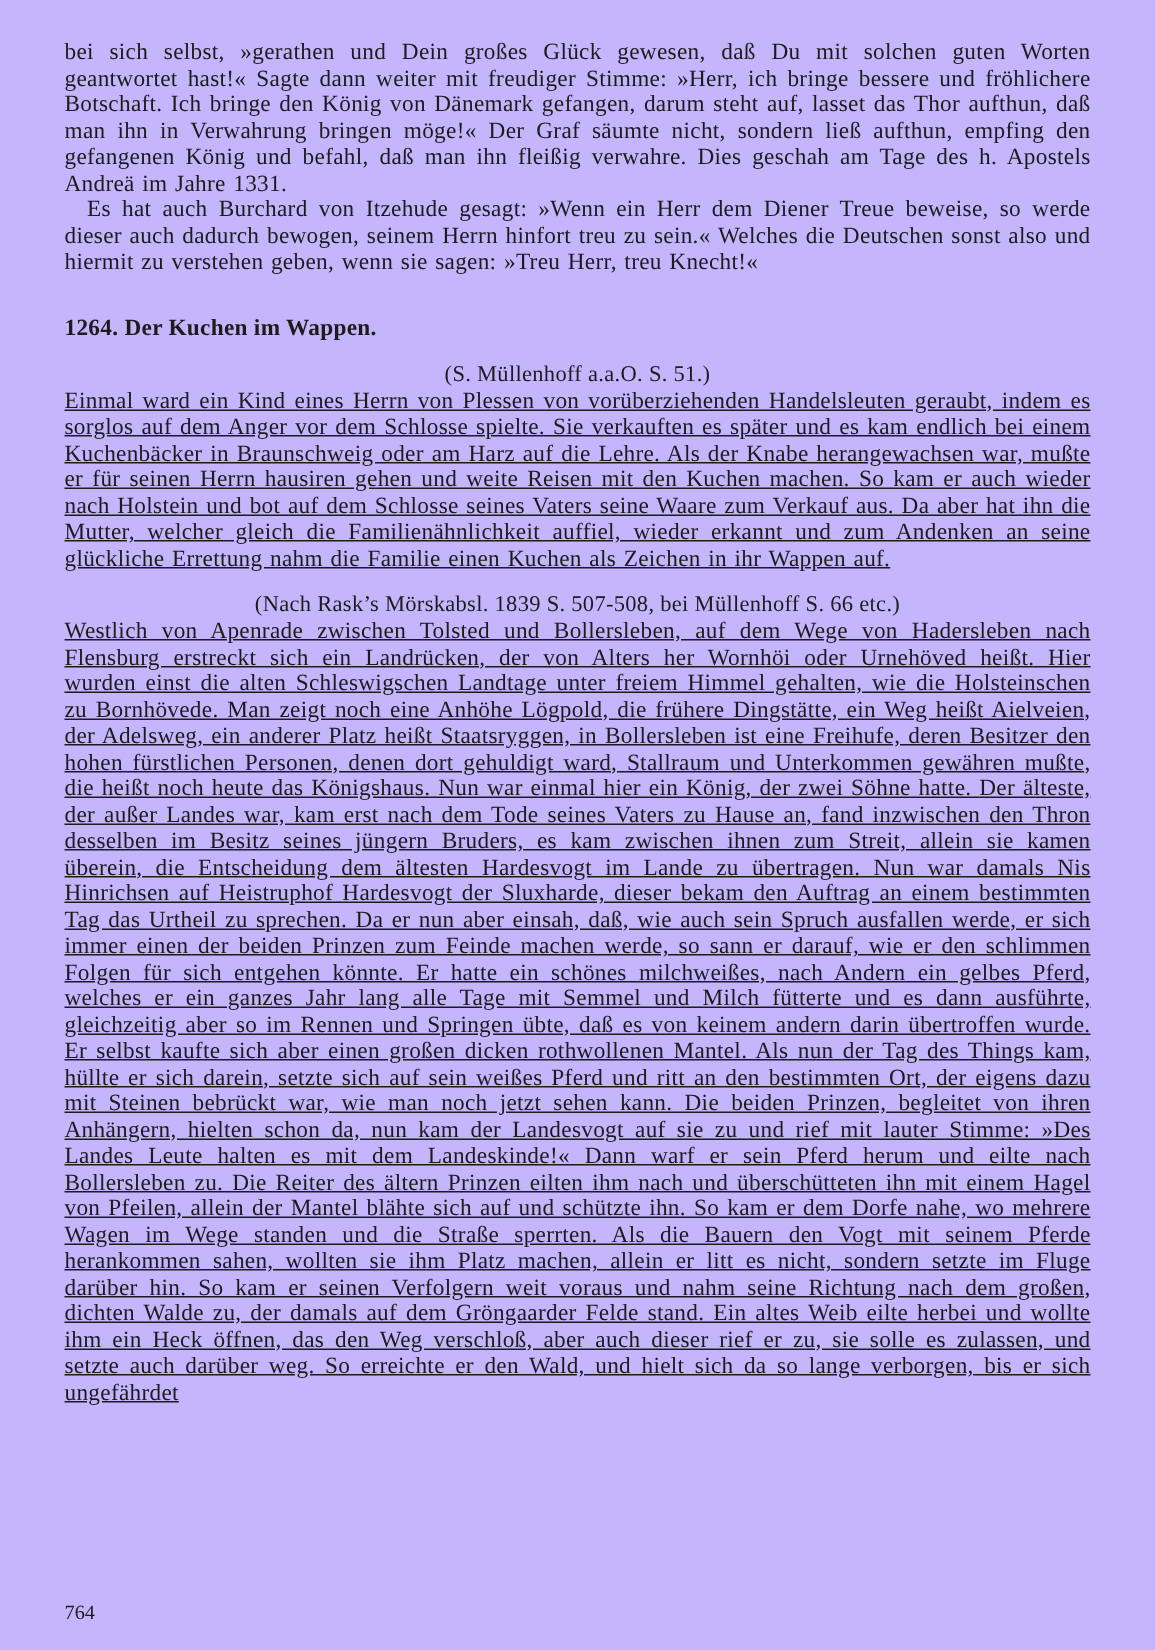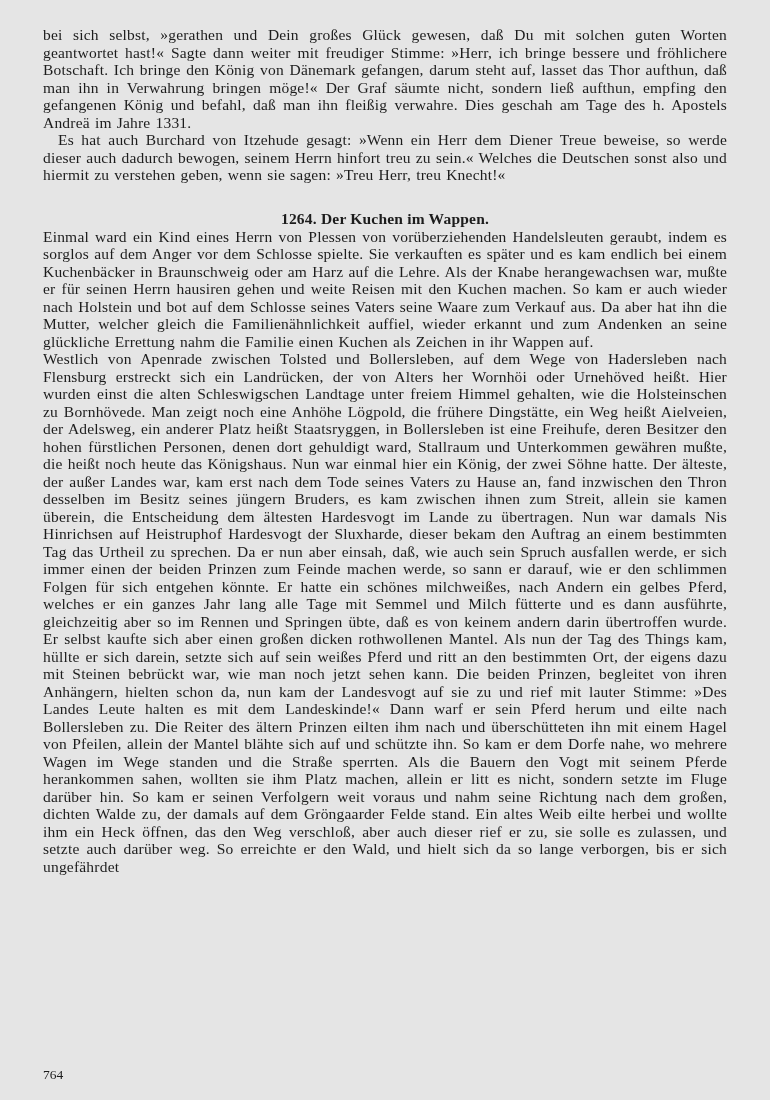--- a/index.html
+++ b/index.html
@@ -4,21 +4,21 @@
 <style>
   html, body {
     margin: 0;
     padding: 0;
     background: #ffffff;
   }
   .page {
     position: relative;
     width: 770px;
     height: 1100px;
-    background: #e5e5e5;
+    background: #c4b5fd;
     overflow: hidden;
     font-family: "Liberation Serif", "DejaVu Serif", serif;
     color: #1c1c1c;
   }
   .text-area {
     position: absolute;
     left: 43px;
     top: 26px;
     width: 684px;
   }
@@ -32,33 +32,34 @@
     hyphens: none;
   }
   p.body.indent {
     text-indent: 15px;
   }
   .section-title {
     margin: 26px 0 0 0;
     font-size: 15.5px;
     line-height: 18px;
     font-weight: bold;
-    text-align: center;
+    text-align: left;
     letter-spacing: 0.2px;
   }
   .section-source {
     margin: 13px 0 0 0;
     font-size: 15px;
     line-height: 18px;
     font-weight: normal;
     text-align: center;
     letter-spacing: 0.2px;
   }
   .after-source {
     margin-top: 24px;
+    text-decoration: underline;
   }
   .page-number {
     position: absolute;
     left: 43px;
     top: 1068px;
     font-size: 13.5px;
     line-height: 14px;
     color: #1c1c1c;
   }
 </style>
@@ -67,23 +68,25 @@
 
 <div class="page">
   <div class="text-area">
 
     <p class="body">bei sich selbst, »gerathen und Dein großes Glück gewesen, daß Du mit solchen guten Worten geantwortet hast!« Sagte dann weiter mit freudiger Stimme: »Herr, ich bringe bessere und fröhlichere Botschaft. Ich bringe den König von Dänemark gefangen, darum steht auf, lasset das Thor aufthun, daß man ihn in Verwahrung bringen möge!« Der Graf säumte nicht, sondern ließ aufthun, empfing den gefangenen König und befahl, daß man ihn fleißig verwahre. Dies geschah am Tage des h. Apostels Andreä im Jahre 1331.</p>
 
     <p class="body indent">Es hat auch Burchard von Itzehude gesagt: »Wenn ein Herr dem Diener Treue beweise, so werde dieser auch dadurch bewogen, seinem Herrn hinfort treu zu sein.« Welches die Deutschen sonst also und hiermit zu verstehen geben, wenn sie sagen: »Treu Herr, treu Knecht!«</p>
 
     <h2 class="section-title">1264. Der Kuchen im Wappen.</h2>
 
+    <p class="section-source">(S. Müllenhoff a.a.O. S. 51.)</p>
 
     <p class="body after-source">Einmal ward ein Kind eines Herrn von Plessen von vorüberziehenden Handelsleuten geraubt, indem es sorglos auf dem Anger vor dem Schlosse spielte. Sie verkauften es später und es kam endlich bei einem Kuchenbäcker in Braunschweig oder am Harz auf die Lehre. Als der Knabe herangewachsen war, mußte er für seinen Herrn hausiren gehen und weite Reisen mit den Kuchen machen. So kam er auch wieder nach Holstein und bot auf dem Schlosse seines Vaters seine Waare zum Verkauf aus. Da aber hat ihn die Mutter, welcher gleich die Familienähnlichkeit auffiel, wieder erkannt und zum Andenken an seine glückliche Errettung nahm die Familie einen Kuchen als Zeichen in ihr Wappen auf.</p>
 
 
+    <p class="section-source">(Nach Rask’s Mörskabsl. 1839 S. 507-508, bei Müllenhoff S. 66 etc.)</p>
 
     <p class="body after-source">Westlich von Apenrade zwischen Tolsted und Bollersleben, auf dem Wege von Hadersleben nach Flensburg erstreckt sich ein Landrücken, der von Alters her Wornhöi oder Urnehöved heißt. Hier wurden einst die alten Schleswigschen Landtage unter freiem Himmel gehalten, wie die Holsteinschen zu Bornhövede. Man zeigt noch eine Anhöhe Lögpold, die frühere Dingstätte, ein Weg heißt Aielveien, der Adelsweg, ein anderer Platz heißt Staatsryggen, in Bollersleben ist eine Freihufe, deren Besitzer den hohen fürstlichen Personen, denen dort gehuldigt ward, Stallraum und Unterkommen gewähren mußte, die heißt noch heute das Königshaus. Nun war einmal hier ein König, der zwei Söhne hatte. Der älteste, der außer Landes war, kam erst nach dem Tode seines Vaters zu Hause an, fand inzwischen den Thron desselben im Besitz seines jüngern Bruders, es kam zwischen ihnen zum Streit, allein sie kamen überein, die Entscheidung dem ältesten Hardesvogt im Lande zu übertragen. Nun war damals Nis Hinrichsen auf Heistruphof Hardesvogt der Sluxharde, dieser bekam den Auftrag an einem bestimmten Tag das Urtheil zu sprechen. Da er nun aber einsah, daß, wie auch sein Spruch ausfallen werde, er sich immer einen der beiden Prinzen zum Feinde machen werde, so sann er darauf, wie er den schlimmen Folgen für sich entgehen könnte. Er hatte ein schönes milchweißes, nach Andern ein gelbes Pferd, welches er ein ganzes Jahr lang alle Tage mit Semmel und Milch fütterte und es dann ausführte, gleichzeitig aber so im Rennen und Springen übte, daß es von keinem andern darin übertroffen wurde. Er selbst kaufte sich aber einen großen dicken rothwollenen Mantel. Als nun der Tag des Things kam, hüllte er sich darein, setzte sich auf sein weißes Pferd und ritt an den bestimmten Ort, der eigens dazu mit Steinen bebrückt war, wie man noch jetzt sehen kann. Die beiden Prinzen, begleitet von ihren Anhängern, hielten schon da, nun kam der Landesvogt auf sie zu und rief mit lauter Stimme: »Des Landes Leute halten es mit dem Landeskinde!« Dann warf er sein Pferd herum und eilte nach Bollersleben zu. Die Reiter des ältern Prinzen eilten ihm nach und überschütteten ihn mit einem Hagel von Pfeilen, allein der Mantel blähte sich auf und schützte ihn. So kam er dem Dorfe nahe, wo mehrere Wagen im Wege standen und die Straße sperrten. Als die Bauern den Vogt mit seinem Pferde herankommen sahen, wollten sie ihm Platz machen, allein er litt es nicht, sondern setzte im Fluge darüber hin. So kam er seinen Verfolgern weit voraus und nahm seine Richtung nach dem großen, dichten Walde zu, der damals auf dem Gröngaarder Felde stand. Ein altes Weib eilte herbei und wollte ihm ein Heck öffnen, das den Weg verschloß, aber auch dieser rief er zu, sie solle es zulassen, und setzte auch darüber weg. So erreichte er den Wald, und hielt sich da so lange verborgen, bis er sich ungefährdet</p>
 
   </div>
 
   <div class="page-number">764</div>
 </div>
 
 </body></html>

